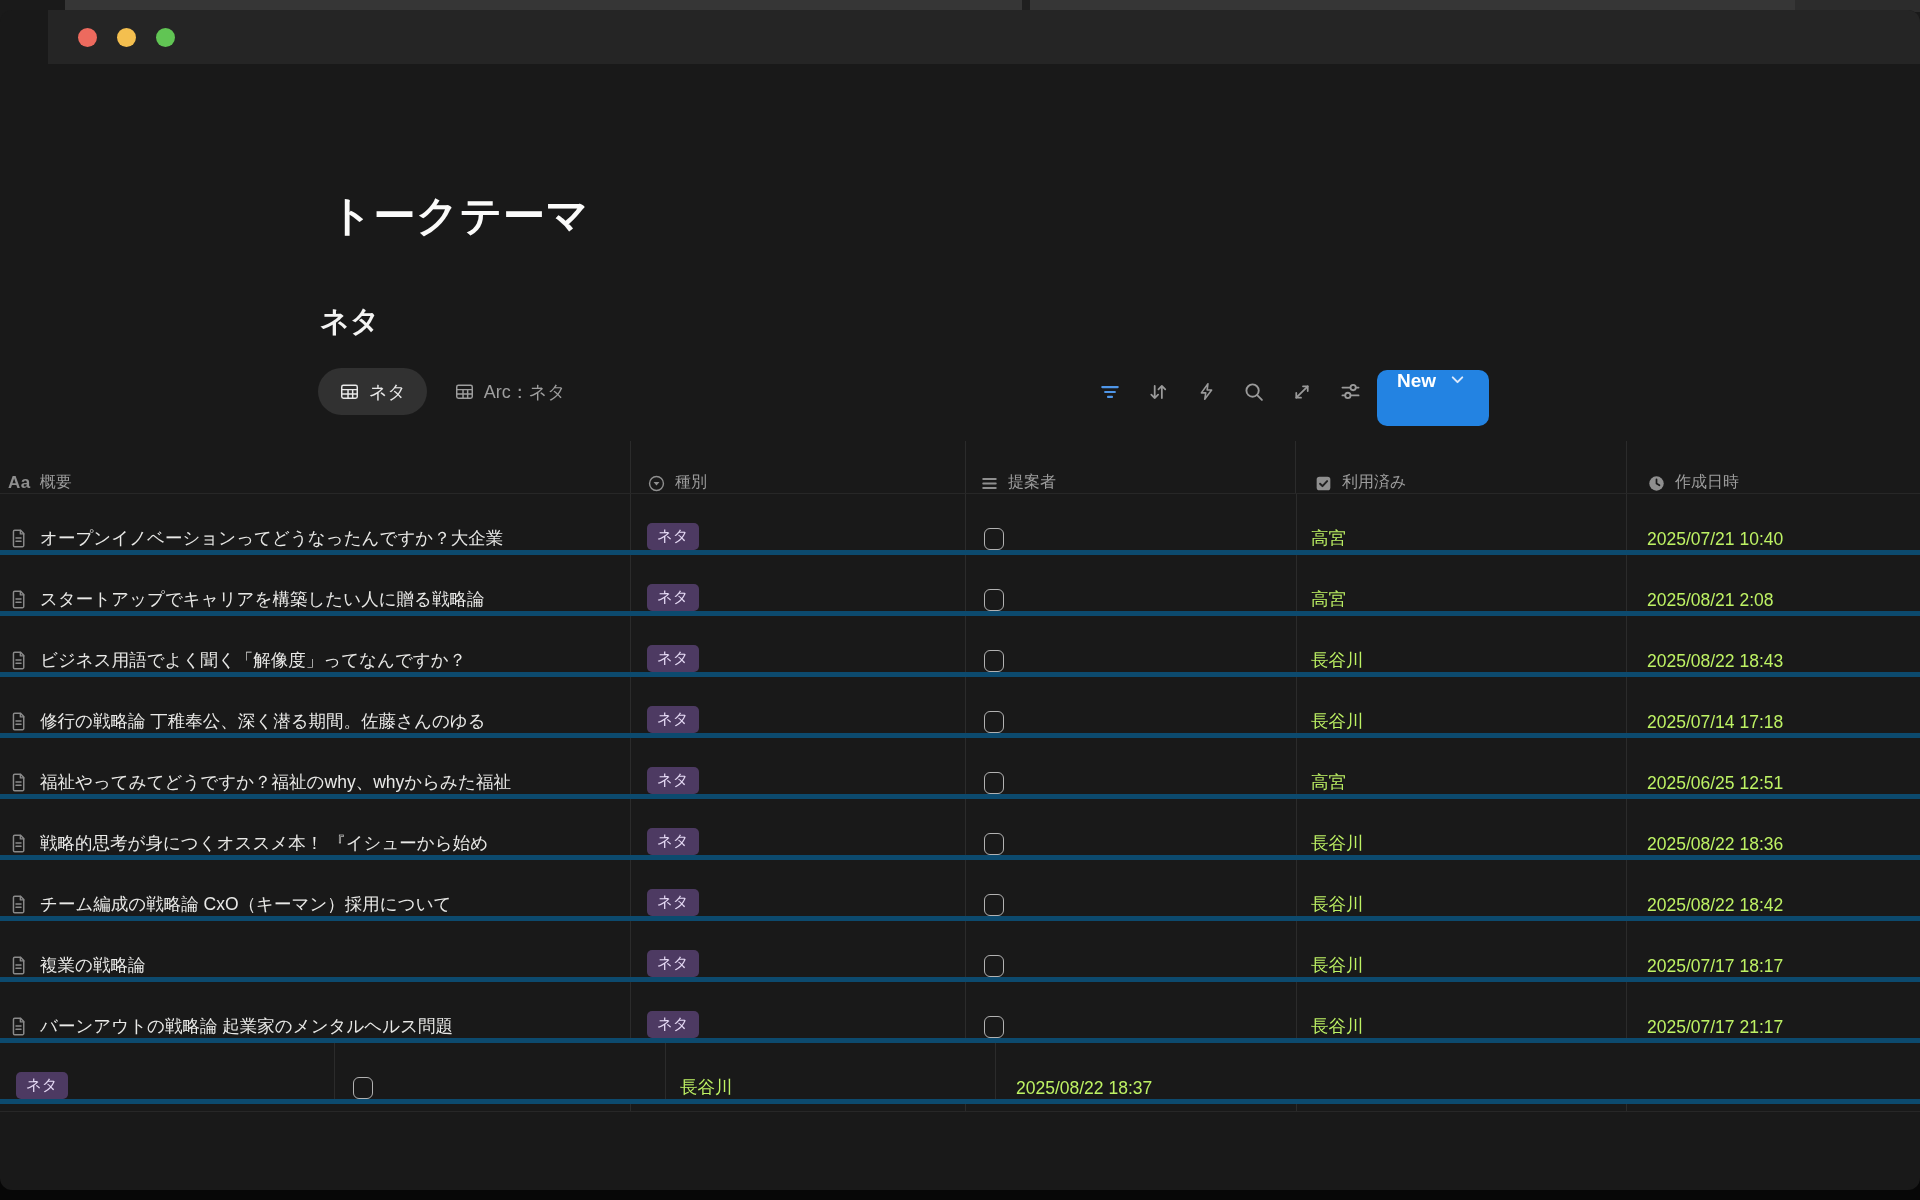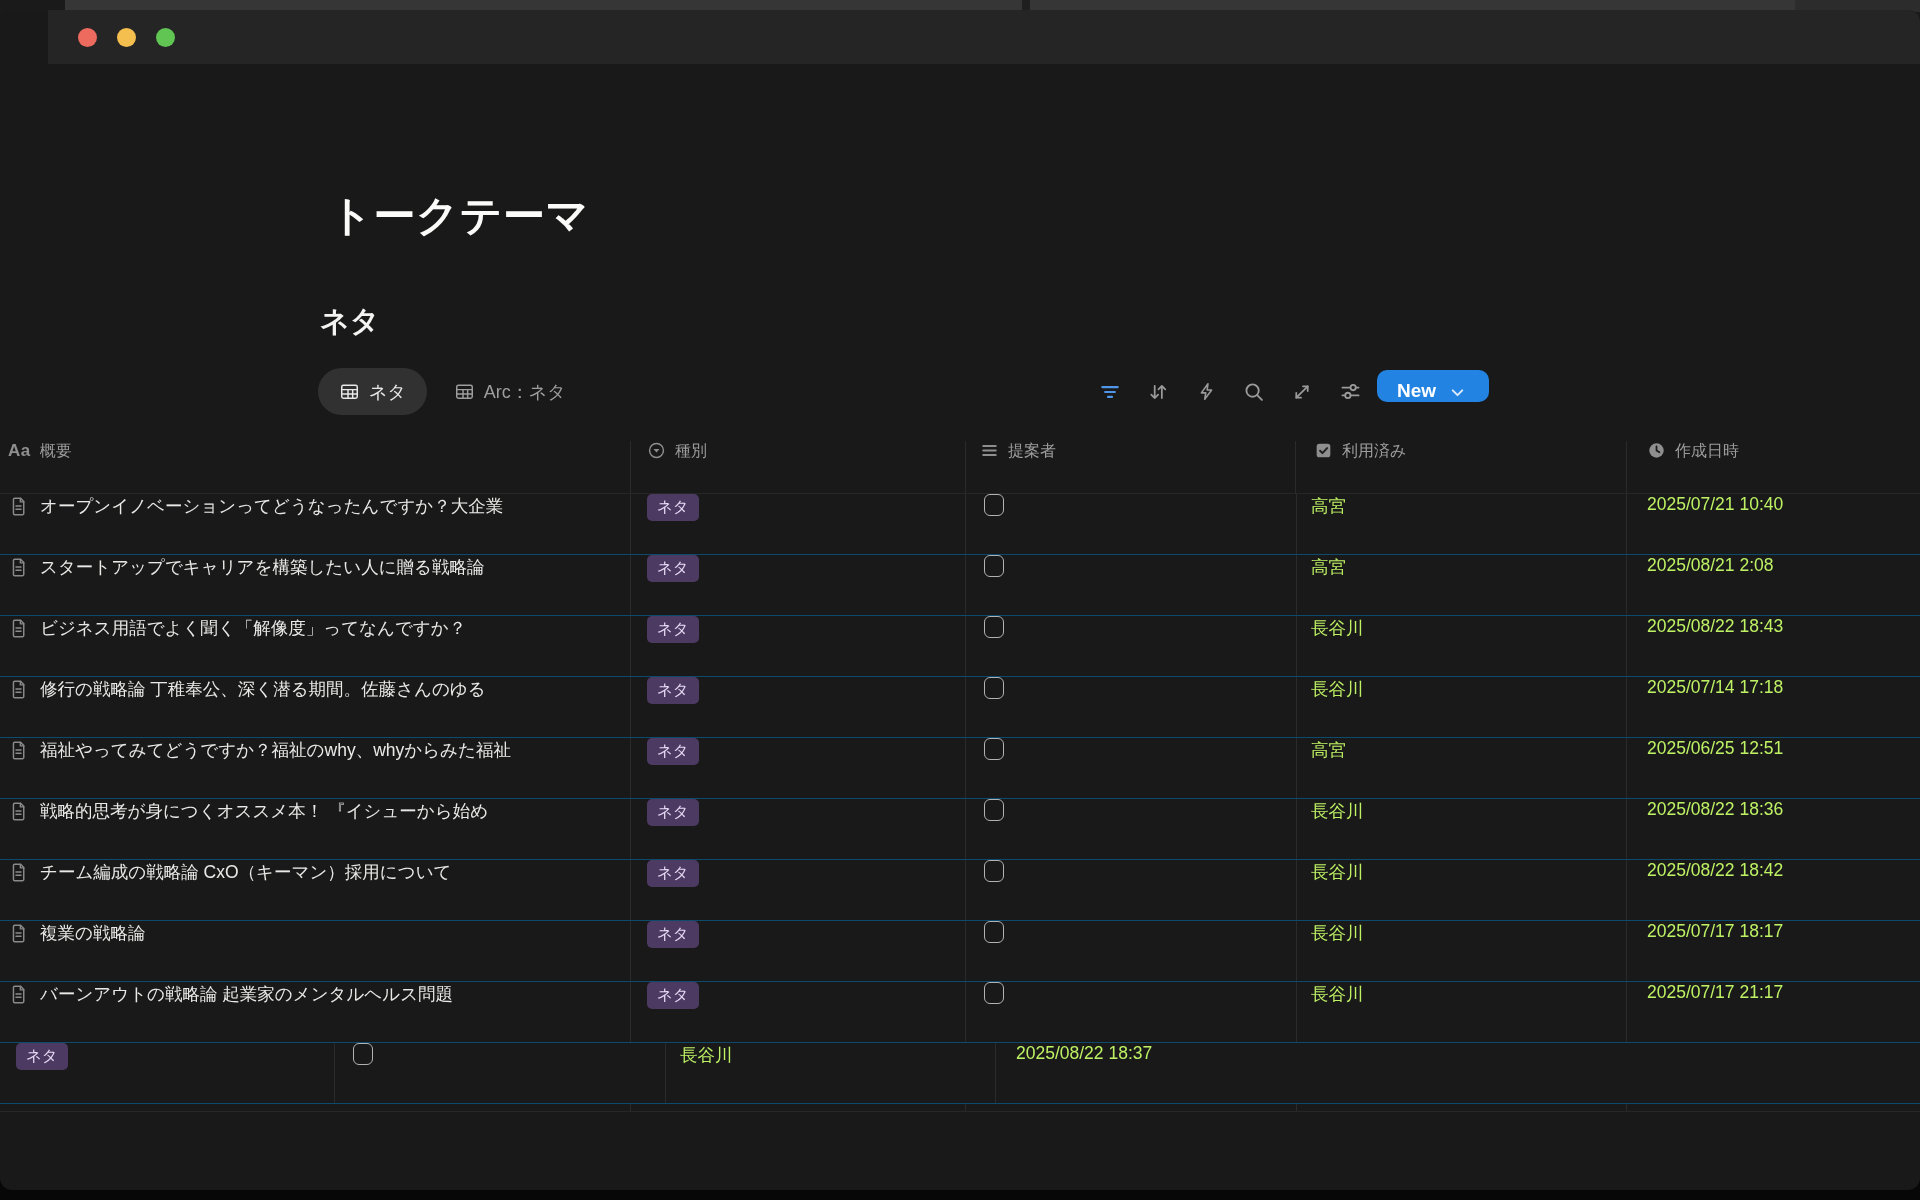--- a/index.html
+++ b/index.html
@@ -33,41 +33,41 @@
          border-radius:24px; font-size:18px; cursor:pointer; }
   .tab.active { background:#313131; color:#e9e9e9; font-weight:500; }
   .tab.inactive { color:#9e9e9e; margin-left:6px; font-weight:500; }
   .tab .icon { display:flex; }
 
   
   .toolbar { position:absolute; left:1086px; top:358px; height:47px; display:flex; align-items:center; }
   .tool-btn { width:48px; height:47px; display:flex; align-items:center; justify-content:center;
               color:#9a9a9a; cursor:pointer; }
   .tool-btn.active { color:#4f96e8; }
-  .new-button { position:absolute; left:1377px; top:360px; width:112px; height:32px;
-                border-radius:10px; display:flex; align-items:flex-end; cursor:pointer; }
+  .new-button { position:absolute; left:1377px; top:360px; width:112px; height:56px;
+                border-radius:10px; display:flex; align-items:flex-start; cursor:pointer; }
   .new-label { color:#ffffff; font-size:19px; font-weight:600; padding-left:20px; }
   .new-chevron { margin-left:12px; display:flex; color:#dce9fb; }
 
   
   .table { position:absolute; left:0; top:431px; width:1920px; }
   .trow { display:flex; width:1920px; }
-  .cell { flex:none; display:flex; align-items:flex-start; overflow:hidden; }
+  .cell { flex:none; display:flex; align-items:flex-end; overflow:hidden; }
   .c1 { width:631px; padding-left:8px;  border-right:1px solid #2b2b2b; }
   .c2 { width:335px; padding-left:16px; border-right:1px solid #2b2b2b; }
   .c3 { width:331px; padding-left:18px; border-right:1px solid #2b2b2b; }
   .c4 { width:330px; padding-left:14px; border-right:1px solid #2b2b2b; }
   .c5 { width:293px; padding-left:20px; }
 
   .thead { height:53px; border-bottom:1px solid #272727; }
   .thead .cell { gap:9px; color:#9c9c9c; font-size:16px; white-space:nowrap; }
   .thead .hicon { display:flex; color:#8f8f8f; }
   .aa-glyph { font-size:17px; font-weight:600; color:#9c9c9c; letter-spacing:.5px; }
 
-  .tbody .trow { height:61px; border-bottom:1px solid #0c4a6e; }
+  .tbody .trow { height:61px; border-bottom:5px solid #0c4a6e; }
   .row-title { display:flex; align-items:center; gap:11px; white-space:nowrap; overflow:hidden;
                color:#e9e9e7; font-size:17.5px; font-weight:500; width:100%; }
   .doc-icon { flex:none; display:flex; color:#8a8a8a; }
   .tag { display:inline-block; font-size:15.5px; font-weight:500; padding:3px 10px;
          border-radius:5px; white-space:nowrap; }
   .checkbox { width:20px; height:22px; border:1.5px solid #b2b2b2; border-radius:6px;
               background:transparent; cursor:pointer; }
   .cell-text { color:#bef264; font-size:17.5px; white-space:nowrap; }
 
   .stub { height:8px; border-bottom:1px solid #272727; }

